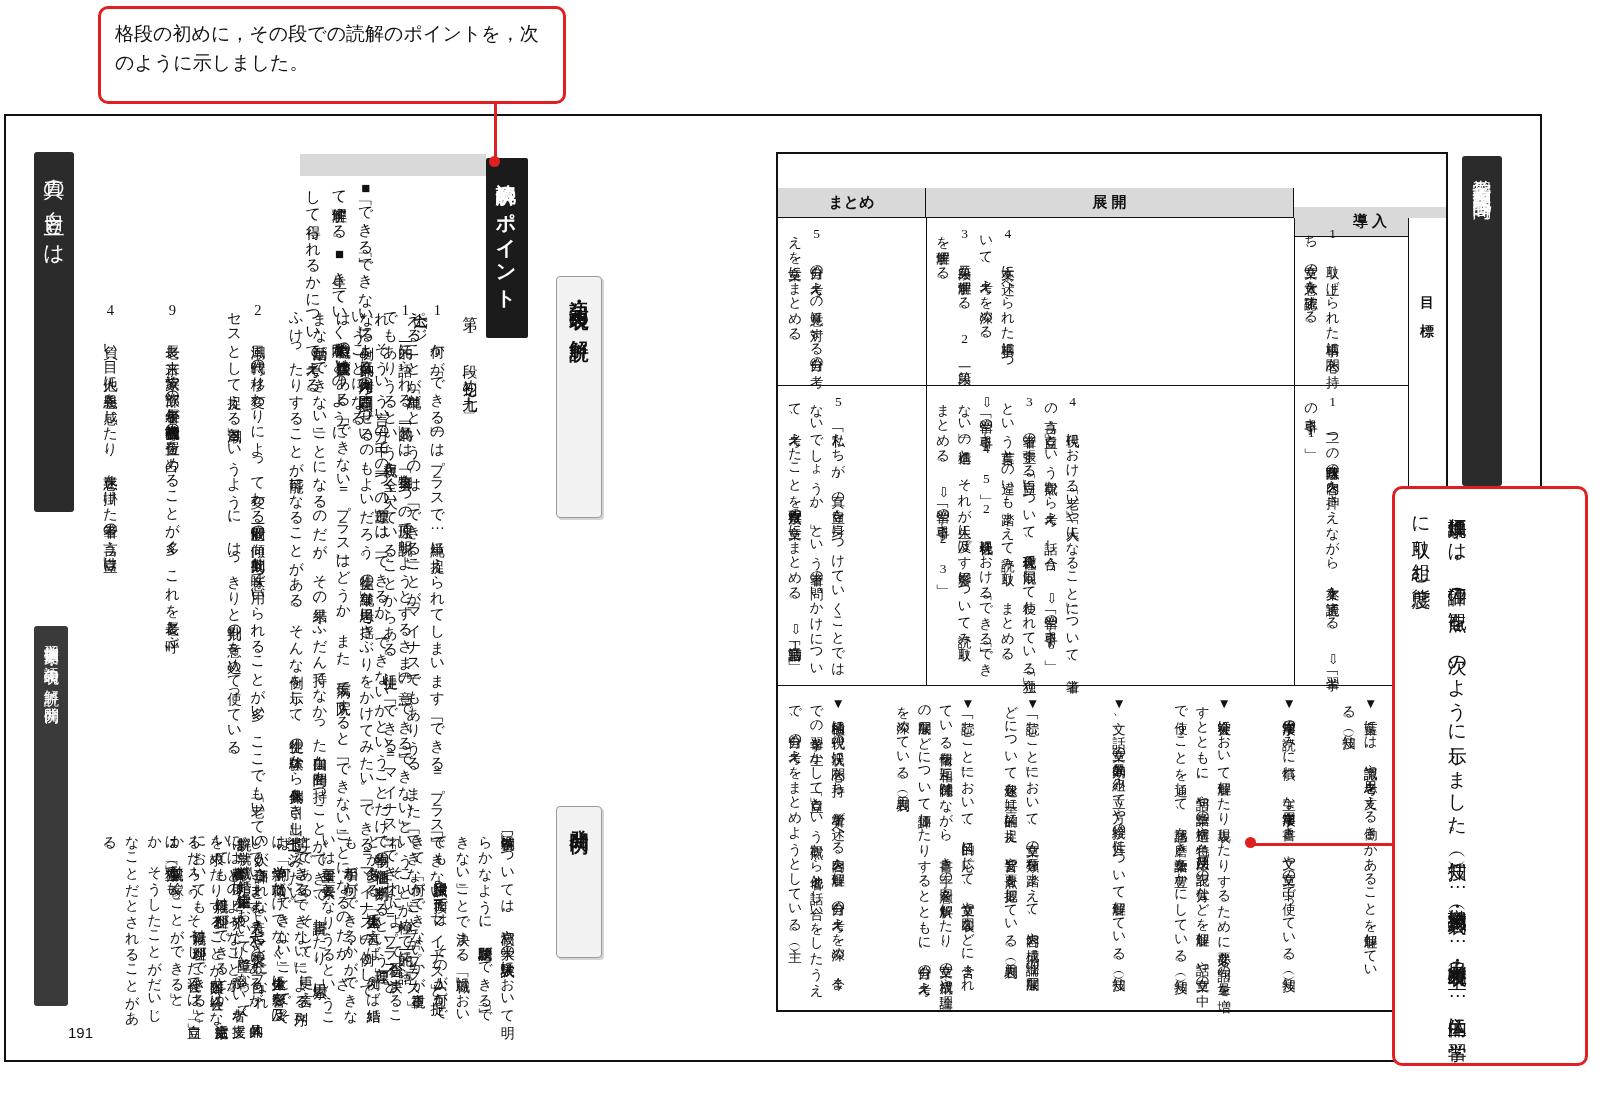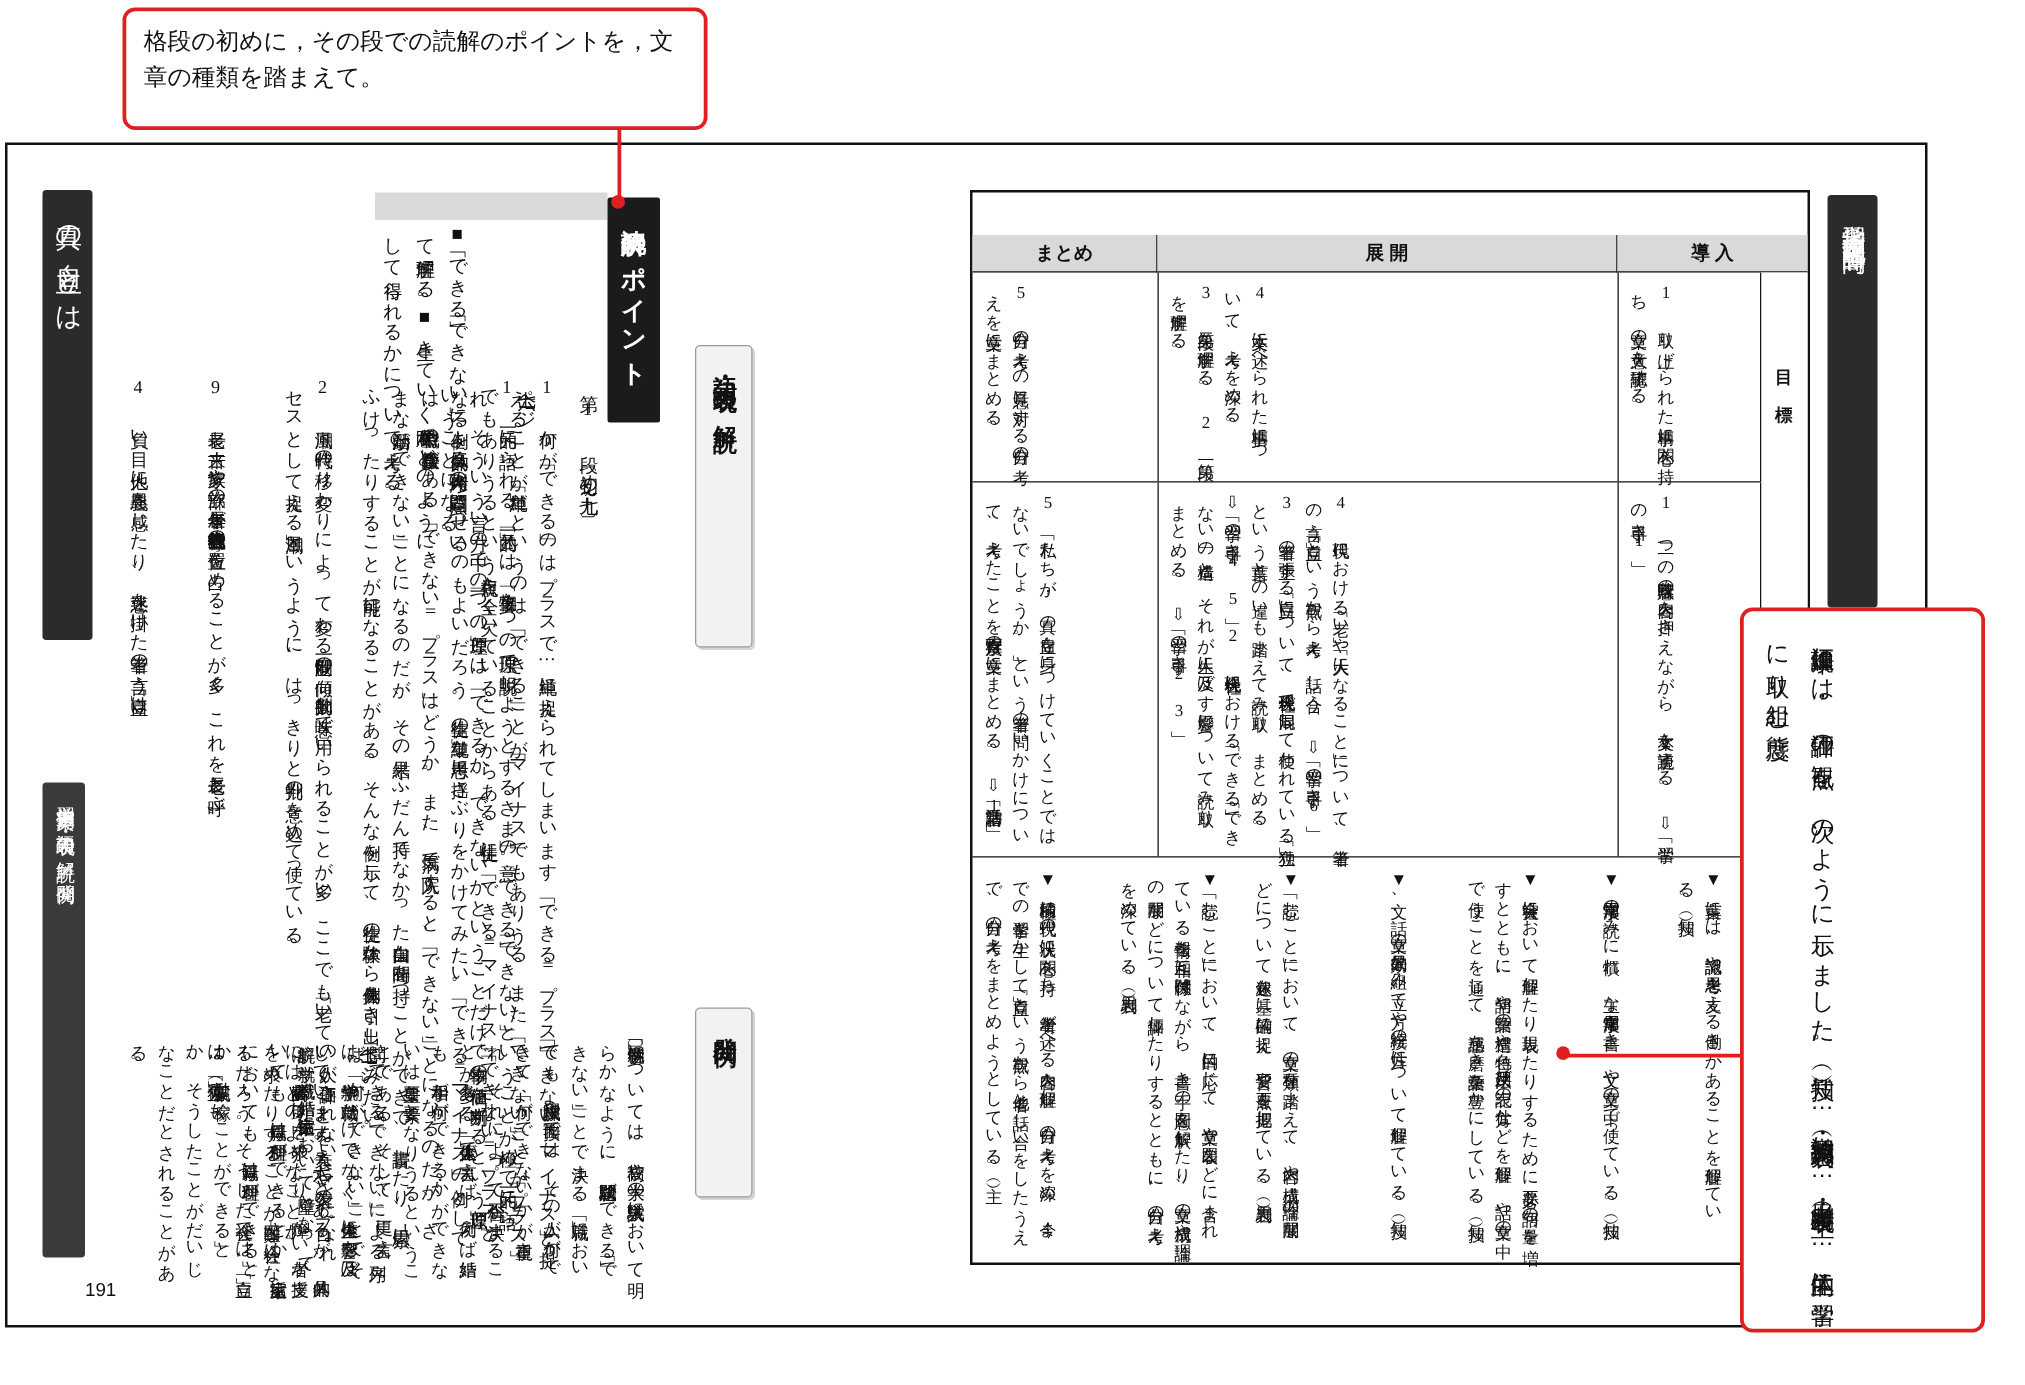--- a/index.html
+++ b/index.html
@@ -147,21 +147,21 @@
   }
   .col-hdr{
     position:absolute;top:34px;height:30px;
     background:#d9d9d9;border-bottom:1px solid #111;
     display:flex;align-items:center;justify-content:center;
     font-family:"Liberation Sans","DejaVu Sans",sans-serif;font-size:15px;font-weight:bold;
     box-sizing:border-box;
   }
   #hdr-matome{ left:0; width:148px; border-right:1px solid #111;}
   #hdr-tenkai{ left:148px; width:368px; border-right:1px solid #111;}
-  #hdr-donyu{ left:516px; width:152px;}
+  #hdr-donyu{ left:516px; width:152px;margin-top:19px;}
   .rowlabel{
     position:absolute; right:0; width:38px;
     border-left:1px solid #111; box-sizing:border-box;
     display:flex;align-items:center;justify-content:center;
     background:#fff;
     font-family:"Liberation Sans","DejaVu Sans",sans-serif;font-size:14px;
   }
   .rowlabel .vrt{letter-spacing:6px;font-weight:bold;}
   .band{ position:absolute; left:0; width:630px; box-sizing:border-box;}
   #band-mokuhyo{ top:64px; height:168px; border-bottom:1px solid #111;}
@@ -183,21 +183,21 @@
   }
   .chip{
     display:inline-block;background:#1b1b1b;color:#fff;font-size:12px;
     padding:0 3px;border-radius:2px;font-family:"Liberation Sans","DejaVu Sans",sans-serif;
   }
 </style>
 </head>
 <body>
 
 <div class="callout" id="callout-top">
-  <span>格段の初めに，その段での読解のポイントを，文章の種類を踏まえて。</span>
+  <span>格段の初めに，その段での読解のポイントを，次のように示しました。</span>
 </div>
 <div class="leader" style="left:494px;top:104px;width:3px;height:56px;"></div>
 <div class="dot" style="left:489px;top:156px;"></div>
 
 <div class="callout" id="callout-right">
   <div class="vrt">評価規準には，評価の観点を，次のように示しました。（知技）……知識・技術（思判表）……思考・判断・表現（主）……主体的に学習に取り組む態度</div>
 </div>
 <div class="leader" style="left:1250px;top:843px;width:146px;height:3px;"></div>
 <div class="dot" style="left:1245px;top:837px;"></div>
 

